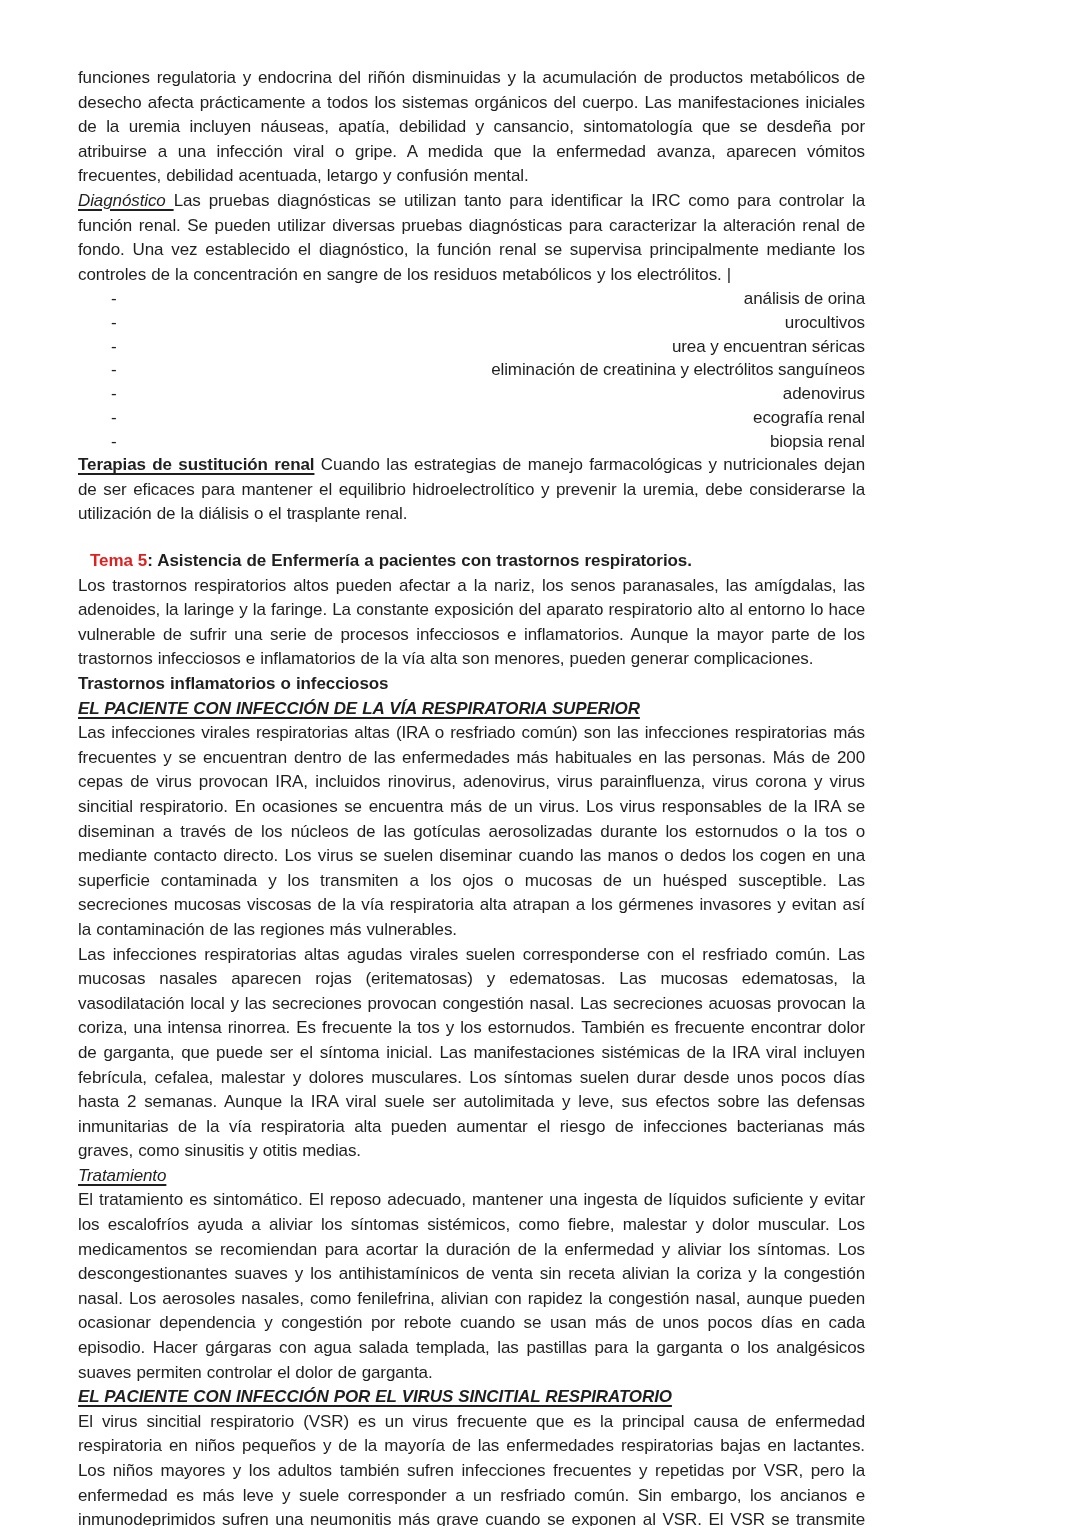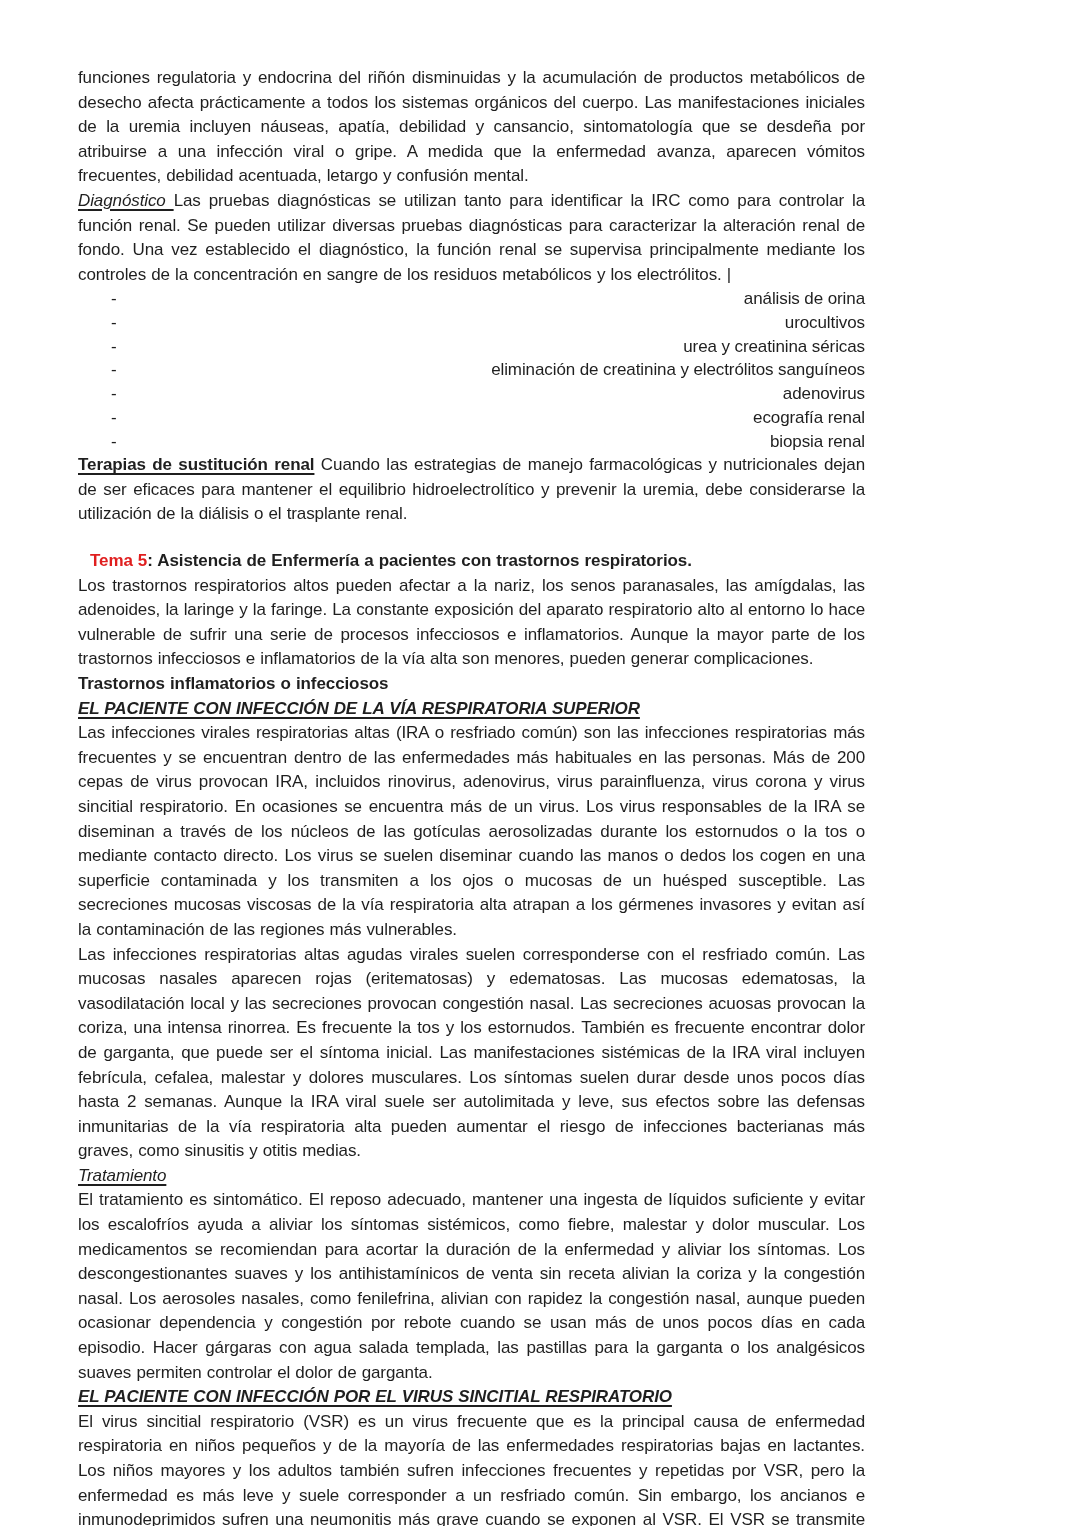--- a/index.html
+++ b/index.html
@@ -58,21 +58,21 @@
 </style>
 </head>
 <body>
 
 <div class="page" style="--text-color: #1f1f1f; --accent-red: #e01f1f; background: rgb(255, 255, 255);">
     <p class="para"><span class="run">funciones regulatoria y endocrina del riñón disminuidas y la acumulación de productos metabólicos de desecho afecta prácticamente a todos los sistemas orgánicos del cuerpo. Las manifestaciones iniciales de la uremia incluyen náuseas, apatía, debilidad y cansancio, sintomatología que se desdeña por atribuirse a una infección viral o gripe. A medida que la enfermedad avanza, aparecen vómitos frecuentes, debilidad acentuada, letargo y confusión mental.</span></p>
     <p class="para"><span class="run i u">Diagnóstico </span><span class="run">Las pruebas diagnósticas se utilizan tanto para identificar la IRC como para controlar la función renal. Se pueden utilizar diversas pruebas diagnósticas para caracterizar la alteración renal de fondo. Una vez establecido el diagnóstico, la función renal se supervisa principalmente mediante los controles de la concentración en sangre de los residuos metabólicos y los electrólitos. |</span></p>
     <ul class="dash-list">
       <li class="dash-item">análisis de orina</li>
       <li class="dash-item">urocultivos</li>
-      <li class="dash-item">urea y creatinina séricas</li>
+      <li class="dash-item">urea y encuentran séricas</li>
       <li class="dash-item">eliminación de creatinina y electrólitos sanguíneos</li>
       <li class="dash-item">adenovirus</li>
       <li class="dash-item">ecografía renal</li>
       <li class="dash-item">biopsia renal</li>
     </ul>
     <p class="para"><span class="run b u">Terapias de sustitución renal</span><span class="run"> Cuando las estrategias de manejo farmacológicas y nutricionales dejan de ser eficaces para mantener el equilibrio hidroelectrolítico y prevenir la uremia, debe considerarse la utilización de la diálisis o el trasplante renal.</span></p>
     <div class="spacer"></div>
     <p class="para left"><span class="run b red">Tema 5</span><span class="run b">: Asistencia de Enfermería a pacientes con trastornos respiratorios.</span></p>
     <p class="para"><span class="run">Los trastornos respiratorios altos pueden afectar a la nariz, los senos paranasales, las amígdalas, las adenoides, la laringe y la faringe. La constante exposición del aparato respiratorio alto al entorno lo hace vulnerable de sufrir una serie de procesos infecciosos e inflamatorios. Aunque la mayor parte de los trastornos infecciosos e inflamatorios de la vía alta son menores, pueden generar complicaciones.</span></p>
     <p class="para left"><span class="run b">Trastornos inflamatorios o infecciosos</span></p>

